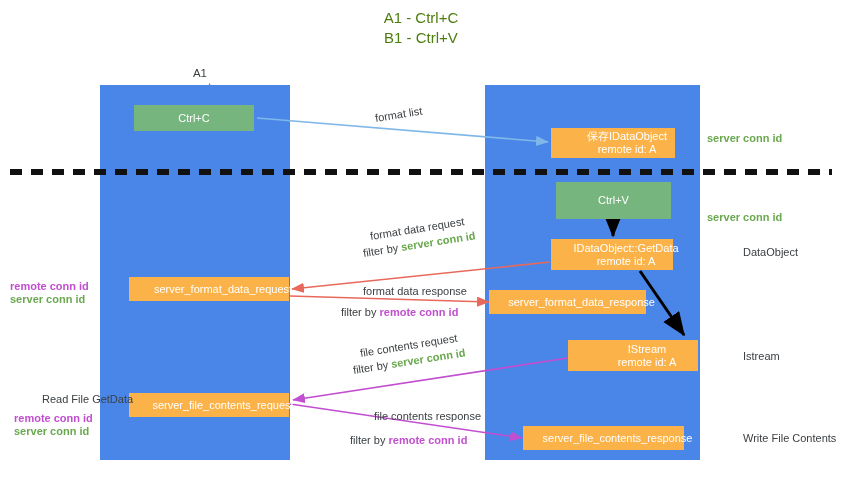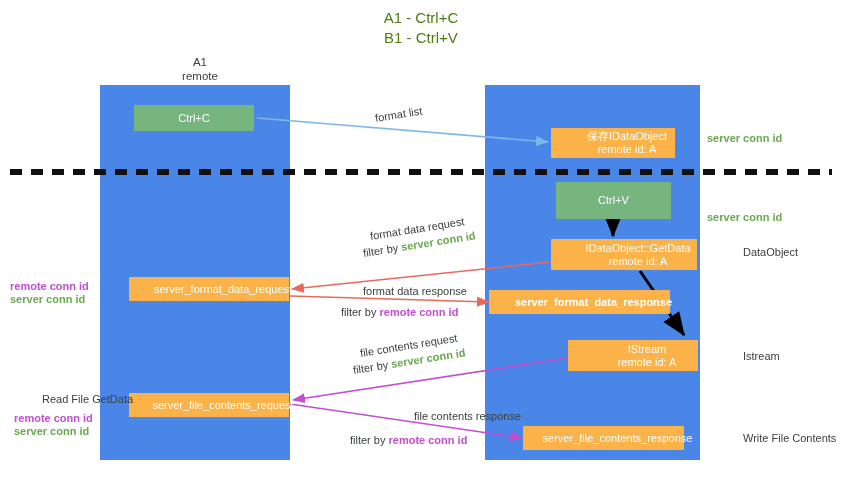--- a/index.html
+++ b/index.html
@@ -53,21 +53,21 @@
 </head>
 <body>
 
 <div id="stage">
 
   <div class="title">
     <div>A1 - Ctrl+C</div>
     <div>B1 - Ctrl+V</div>
   </div>
 
-  <div class="col-head" style="left:140px;top:55px;width:120px;">
+  <div class="col-head" style="left:140px;top:66px;width:120px;">
     <div>A1</div>
     <div>remote</div>
   </div>
 
   <div class="lane" style="left:100px;top:85px;width:190px;height:375px;"></div>
   <div class="lane" style="left:485px;top:85px;width:215px;height:375px;"></div>
 
   <svg class="overlay" viewBox="0 0 842 485">
     <defs>
       <marker id="ah-blue" markerWidth="9" markerHeight="9" refX="7.5" refY="3.2" orient="auto">
@@ -115,31 +115,31 @@
 
   <div class="box orange" style="left:551px;top:128px;width:124px;height:30px;">
     <div>保存IDataObject</div>
     <div class="l2">remote id: A</div>
   </div>
 
   <div class="box green" style="left:556px;top:182px;width:115px;height:37px;">
     <div>Ctrl+V</div>
   </div>
 
-  <div class="box orange" style="left:551px;top:239px;width:146px;height:31px;">
+  <div class="box orange" style="left:551px;top:239px;width:122px;height:31px;">
     <div>IDataObject::GetData</div>
     <div class="l2">remote id: A</div>
   </div>
 
   <div class="box orange" style="left:568px;top:340px;width:130px;height:31px;">
     <div>IStream</div>
     <div class="l2">remote id: A</div>
   </div>
 
-  <div class="box orange" style="left:489px;top:290px;width:181px;height:24px;font-weight:bold;">
+  <div class="box orange" style="left:489px;top:290px;width:157px;height:24px;">
     <div>server_format_data_response</div>
   </div>
 
   <div class="box orange" style="left:523px;top:426px;width:161px;height:24px;">
     <div>server_file_contents_response</div>
   </div>
 
   <div class="txt rot-up" style="left:375px;top:111px;">format list</div>
 
   <div class="txt rot-up" style="left:370px;top:229px;">format data request</div>
@@ -150,21 +150,21 @@
   <div class="txt" style="left:363px;top:284px;">format data response</div>
   <div class="txt" style="left:341px;top:305px;">
     <span>filter by </span><span class="lbl-purple">remote conn id</span>
   </div>
 
   <div class="txt rot-up" style="left:360px;top:346px;">file contents request</div>
   <div class="txt rot-up" style="left:353px;top:363px;">
     <span>filter by </span><span class="lbl-green">server conn id</span>
   </div>
 
-  <div class="txt" style="left:374px;top:409px;margin-left:40px;">file contents response</div>
+  <div class="txt" style="left:374px;top:409px;">file contents response</div>
   <div class="txt" style="left:350px;top:433px;">
     <span>filter by </span><span class="lbl-purple">remote conn id</span>
   </div>
 
   <div class="txt green" style="left:707px;top:131px;">server conn id</div>
   <div class="txt green" style="left:707px;top:210px;">server conn id</div>
   <div class="txt black" style="left:709px;top:245px;">DataObject</div>
   <div class="txt black" style="left:709px;top:349px;">Istream</div>
   <div class="txt black" style="left:709px;top:431px;">Write File Contents</div>
 

